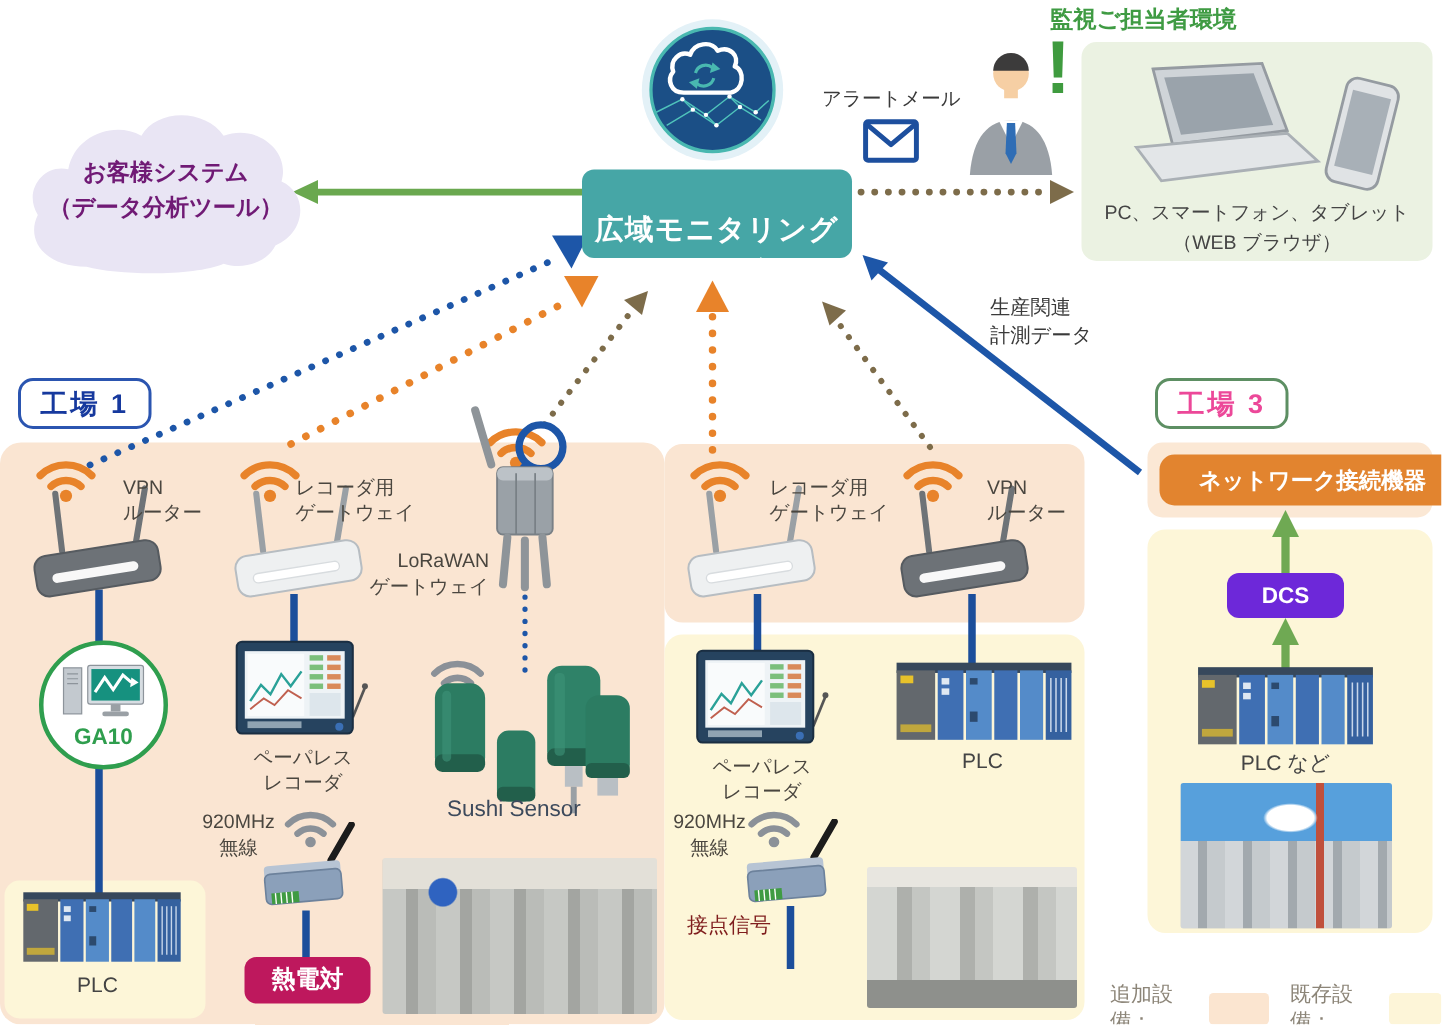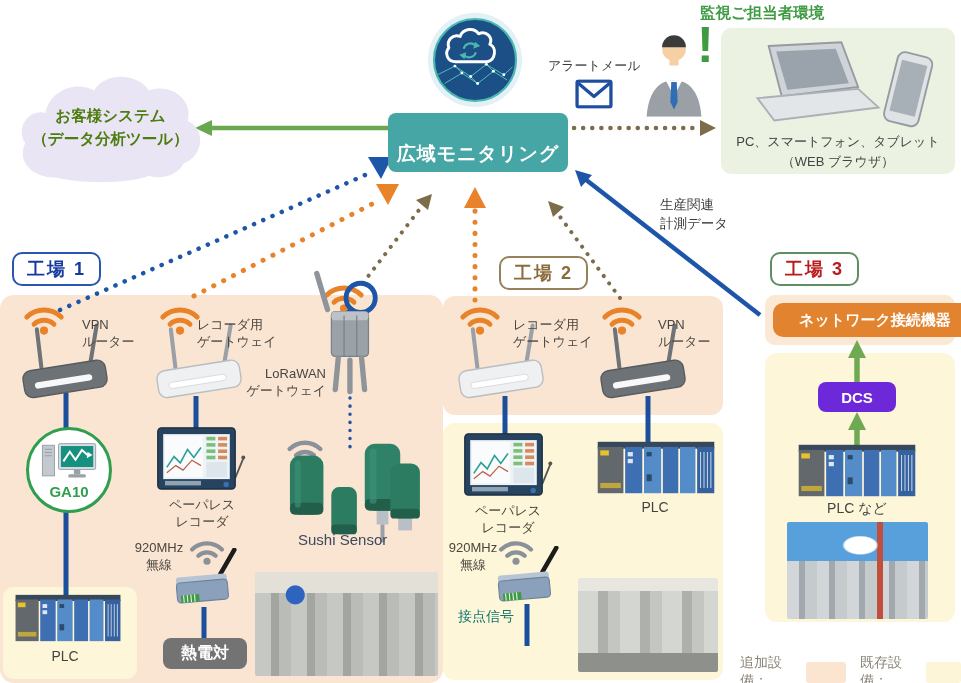--- a/index.html
+++ b/index.html
@@ -246,21 +246,21 @@
     <line x1="857" y1="452" x2="857" y2="426" stroke="#6fa953" stroke-width="5.5"></line>
     <polygon points="848,430 866,430 857,412" fill="#6fa953"></polygon>
     <line x1="857" y1="384" x2="857" y2="354" stroke="#6fa953" stroke-width="5.5"></line>
     <polygon points="848,358 866,358 857,340" fill="#6fa953"></polygon>
   </svg>
 
   <div class="abs z3" style="left:8px;top:58px;width:205px;height:132px;">
     <svg width="205" height="132" viewBox="0 0 200 130">
         <use href="#cloudshape"></use>
       </svg>
-    <div class="abs pre" style="left:0;top:46px;width:205px;text-align:center;color:#4d7c0f;font-weight:bold;font-size:15.5px;line-height:1.5;">お客様システム
+    <div class="abs pre" style="left:0;top:46px;width:205px;text-align:center;color:#701a75;font-weight:bold;font-size:15.5px;line-height:1.5;">お客様システム
 （データ分析ツール）</div>
   </div>
 
   <svg class="icon" style="left:427px;top:12px;" width="96" height="96" viewBox="0 0 110 110">
       <use href="#cloudsys"></use>
     </svg>
 
   <div class="abs z3" style="left:388px;top:113px;width:180px;height:59px;background:#46a6a6;border-radius:8px;display:flex;align-items:center;justify-content:center;">
     <div class="pre" style="color:#fff;font-weight:bold;font-size:19px;line-height:1.35;text-align:center;letter-spacing:1px;margin-top:48px;">広域モニタリング
 システム</div>
@@ -280,22 +280,21 @@
   <svg class="icon" style="left:737px;top:40px;" width="205" height="94" viewBox="0 0 220 100">
       <use href="#laptopset"></use>
     </svg>
   <div class="abs pre z3" style="left:723px;top:132px;width:230px;text-align:center;font-size:13px;color:#444;line-height:1.5;">PC、スマートフォン、タブレット
 （WEB ブラウザ）</div>
 
   <div class="abs pre z3" style="left:660px;top:196px;font-size:13.5px;color:#3a3a3a;line-height:1.4;">生産関連
 計測データ</div>
 
   <div class="abs factory-tag" style="left:12px;top:252px;color:#16399e;border-color:#2b55b0;">工場 1</div>
-  <div class="abs factory-tag" style="left:499px;top:256px;color:#8a6b3a;border-color:#97815a;">工場 2</div>
-  <div class="abs factory-tag" style="left:770px;top:252px;color:#b91c1c;border-color:#5d8f63;">工場 3</div>
+  <div class="abs factory-tag" style="left:770px;top:252px;color:#ec4899;border-color:#5d8f63;">工場 3</div>
 
   <svg class="icon" style="left:22px;top:298px;color:#e8832a;" width="44" height="38" viewBox="0 0 48 42">
       <use href="#wifi"></use>
     </svg>
   <svg class="icon" style="left:14px;top:322px;" width="100" height="86" viewBox="0 0 110 95">
       <use href="#router-gray"></use>
     </svg>
   <div class="abs lbl pre z3" style="left:82px;top:317px;">VPN
 ルーター</div>
 
@@ -323,21 +322,21 @@
 
   <svg class="icon" style="left:188px;top:533px;color:#8b9198;" width="38" height="33" viewBox="0 0 48 42">
       <use href="#wifi"></use>
     </svg>
   <div class="abs lbl pre z3" style="left:128px;top:540px;width:62px;text-align:center;">920MHz
 無線</div>
   <svg class="icon" style="left:166px;top:548px;" width="80" height="62" viewBox="0 0 84 68">
       <use href="#dev920"></use>
     </svg>
 
-  <div class="abs chip z3" style="left:163px;top:638px;width:84px;height:31px;background:#737373;font-size:16px;">熱電対</div>
+  <div class="abs chip z3" style="left:163px;top:638px;width:84px;height:31px;background:#be185d;font-size:16px;">熱電対</div>
 
   <svg class="icon" style="left:322px;top:276px;color:#e8832a;" width="44" height="38" viewBox="0 0 48 42">
       <use href="#wifi"></use>
     </svg>
   <svg class="icon" style="left:308px;top:268px;" width="78" height="128" viewBox="0 0 80 130">
       <use href="#lorawan"></use>
     </svg>
   <div class="abs lbl pre z3" style="left:240px;top:366px;width:86px;text-align:right;">LoRaWAN
 ゲートウェイ</div>
 
@@ -391,21 +390,21 @@
 
   <svg class="icon" style="left:497px;top:533px;color:#8b9198;" width="38" height="33" viewBox="0 0 48 42">
       <use href="#wifi"></use>
     </svg>
   <div class="abs lbl pre z3" style="left:442px;top:540px;width:62px;text-align:center;">920MHz
 無線</div>
   <svg class="icon" style="left:488px;top:546px;" width="80" height="62" viewBox="0 0 84 68">
       <use href="#dev920"></use>
     </svg>
 
-  <div class="abs z3" style="left:458px;top:608px;font-size:14px;color:#0f766e;">接点信号</div>
+  <div class="abs z3" style="left:458px;top:608px;font-size:14px;color:#7f1d1d;">接点信号</div>
   <div class="abs chip z3" style="left:478px;top:643px;width:82px;height:31px;background:#f6c50d;font-size:16px;margin-top:41px;">センサ</div>
 
   <div class="abs photo" style="left:578px;top:578px;width:140px;height:94px;background:
      linear-gradient(180deg, #e8e6e0 0 14%, rgba(0,0,0,0) 14%),
      linear-gradient(180deg, rgba(0,0,0,0) 0 80%, #8e908c 80%),
      repeating-linear-gradient(90deg, #d4d6d2 0 20px, #aeb0ac 20px 30px, #c4c6c2 30px 42px);
      background-color:#b8bab6;"></div>
 
   <div class="abs chip z3" style="left:773px;top:303px;width:204px;height:34px;background:#e2842f;font-size:15px;border-radius:10px;">ネットワーク接続機器</div>
   <div class="abs chip z3" style="left:818px;top:382px;width:78px;height:30px;background:#6d28d9;font-size:15px;">DCS</div>

